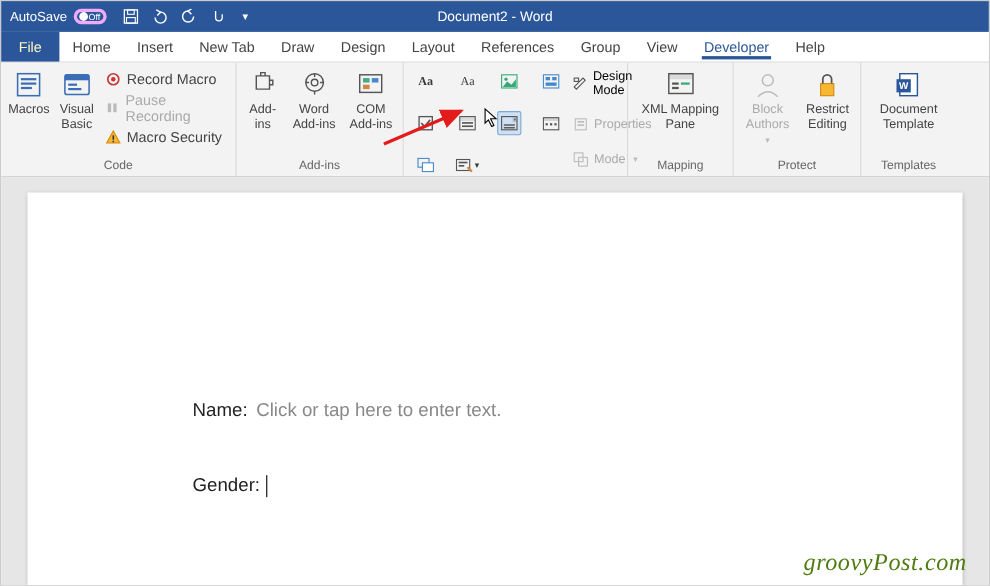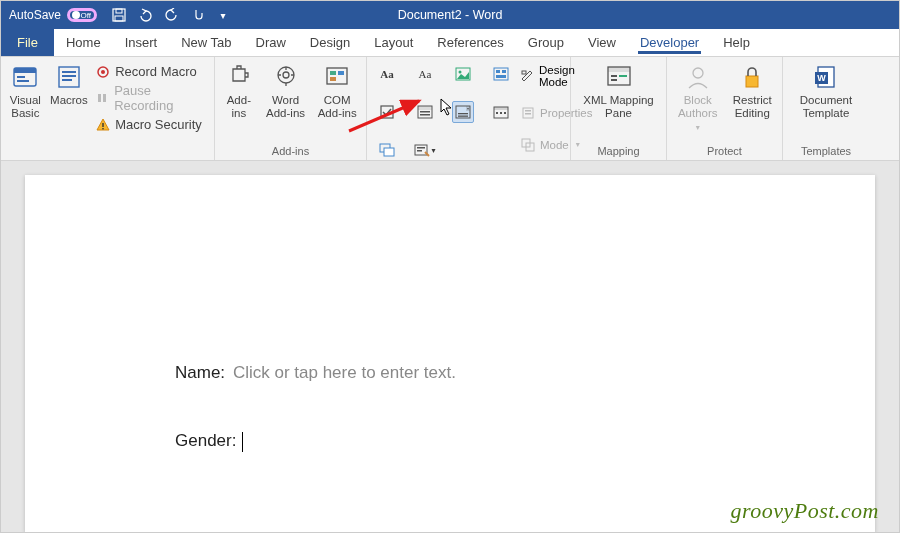--- a/index.html
+++ b/index.html
@@ -102,43 +102,43 @@
   <div class="menu-tab">Group</div>
   <div class="menu-tab">View</div>
   <div class="menu-tab active">Developer</div>
   <div class="menu-tab">Help</div>
 </div>
 
 <div class="ribbon">
 
   <div class="group" style="width:214px">
     <div class="group-body">
+      <div class="big-btn" style="width:48px">
+        <div class="ic">
+            <svg width="26" height="26">
+              <rect x="3" y="3" width="20" height="20" fill="none" stroke="#3a6db5" stroke-width="1.4"></rect>
+              <rect x="6" y="7" width="14" height="2" fill="#3a6db5"></rect>
+              <rect x="6" y="11" width="14" height="2" fill="#3a6db5"></rect>
+              <rect x="6" y="15" width="10" height="2" fill="#3a6db5"></rect>
+            </svg>
+          </div>
+        <span>Macros</span>
+      </div>
       <div class="big-btn" style="width:46px">
         <div class="ic">
             <svg width="26" height="26">
               <rect x="2" y="4" width="22" height="18" rx="2" fill="none" stroke="#3a6db5" stroke-width="1.4"></rect>
               <rect x="2" y="4" width="22" height="5" fill="#3a6db5"></rect>
               <rect x="5" y="12" width="8" height="2" fill="#3a6db5"></rect>
               <rect x="5" y="16" width="12" height="2" fill="#3a6db5"></rect>
             </svg>
           </div>
         <span style="white-space:pre-line">Visual
 Basic</span>
       </div>
-      <div class="big-btn" style="width:48px">
-        <div class="ic">
-            <svg width="26" height="26">
-              <rect x="3" y="3" width="20" height="20" fill="none" stroke="#3a6db5" stroke-width="1.4"></rect>
-              <rect x="6" y="7" width="14" height="2" fill="#3a6db5"></rect>
-              <rect x="6" y="11" width="14" height="2" fill="#3a6db5"></rect>
-              <rect x="6" y="15" width="10" height="2" fill="#3a6db5"></rect>
-            </svg>
-          </div>
-        <span>Macros</span>
-      </div>
       <div class="list-col">
         <div class="list-item">
           <span class="sm-ic">
               <svg width="14" height="14">
                 <circle cx="7" cy="7" r="5" fill="none" stroke="#c33" stroke-width="1.5"></circle>
                 <circle cx="7" cy="7" r="2" fill="#c33"></circle>
               </svg>
             </span>
           <span>Record Macro</span>
         </div>
@@ -156,20 +156,21 @@
               <svg width="14" height="14">
                 <path d="M7 1 L13 12 L1 12 Z" fill="#f7b731" stroke="#d68910"></path>
                 <rect x="6.3" y="5" width="1.4" height="4" fill="#333"></rect>
                 <rect x="6.3" y="10" width="1.4" height="1.4" fill="#333"></rect>
               </svg>
             </span>
           <span>Macro Security</span>
         </div>
       </div>
     </div>
+    <div class="group-label">Code</div>
   </div>
 
   <div class="group" style="width:152px">
     <div class="group-body">
       <div class="big-btn" style="width:42px">
         <div class="ic">
             <svg width="26" height="26">
               <path d="M7 5h12v12h-12z M11 5v-3h4v3 M19 9h3v4h-3" fill="none" stroke="#555" stroke-width="1.3"></path>
             </svg>
           </div>

